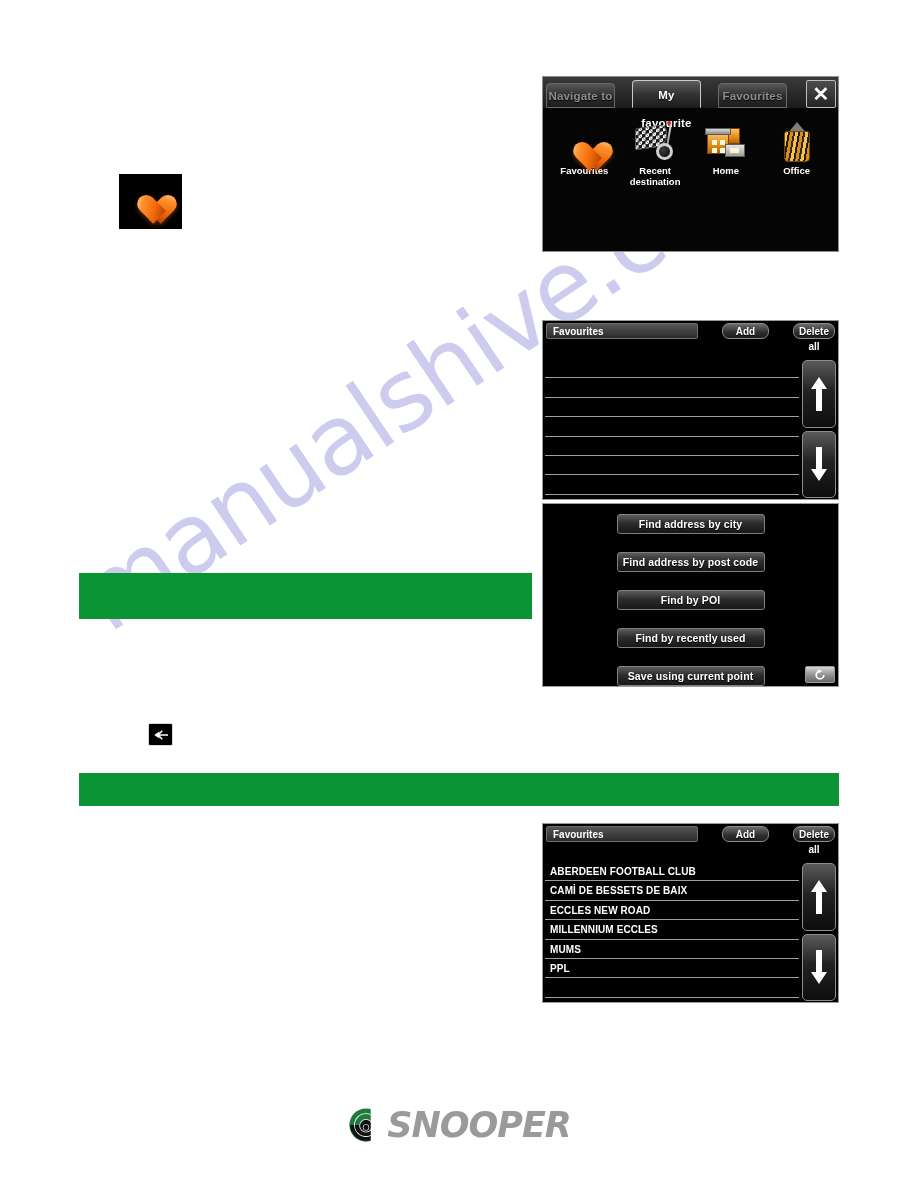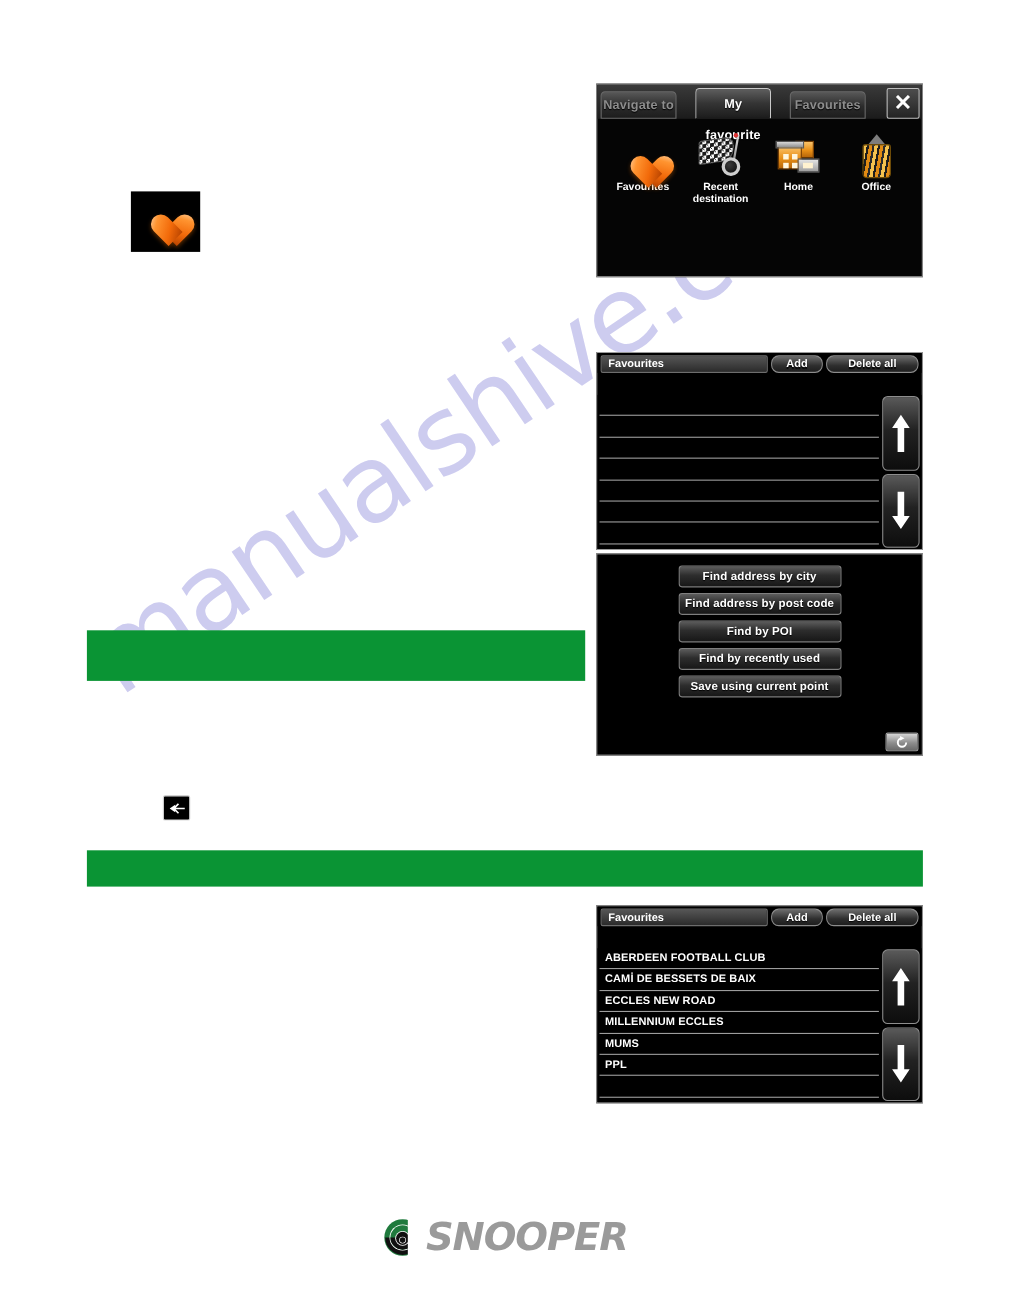--- a/index.html
+++ b/index.html
@@ -230,20 +230,21 @@
   }
   .head-btn {
     background: linear-gradient(#6b6b6b,#2e2e2e 60%,#1e1e1e);
     border: 1px solid #8c8c8c;
     border-radius: 7px;
     color: #ffffff;
     font-size: 10px; font-weight: bold;
     line-height: 15px;
     text-align: center;
     text-shadow: 0 1px 1px #000;
+    margin-left: 21px;
   }
   .head-btn.add { flex: 0 0 47px; }
   .head-btn.delall { flex: 1 1 auto; }
 
   .list-body {
     position: relative;
     height: 142px;
     margin-top: 20px;
     background: #000;
   }
@@ -299,21 +300,21 @@
   }
 
   
   #panel-find {
     left: 542px; top: 503px; width: 297px; height: 184px;
     padding-top: 10px;
   }
   .find-list {
     display: flex; flex-direction: column;
     align-items: center;
-    gap: 5px;
+    gap: 18px;
   }
   .find-btn {
     width: 148px; height: 20px;
     background: linear-gradient(#5c5c5c,#2d2d2d 45%,#171717);
     border: 1px solid #7f7f7f;
     border-radius: 3px;
     color: #ffffff;
     font-size: 10.5px; font-weight: bold;
     line-height: 18px;
     text-align: center;

